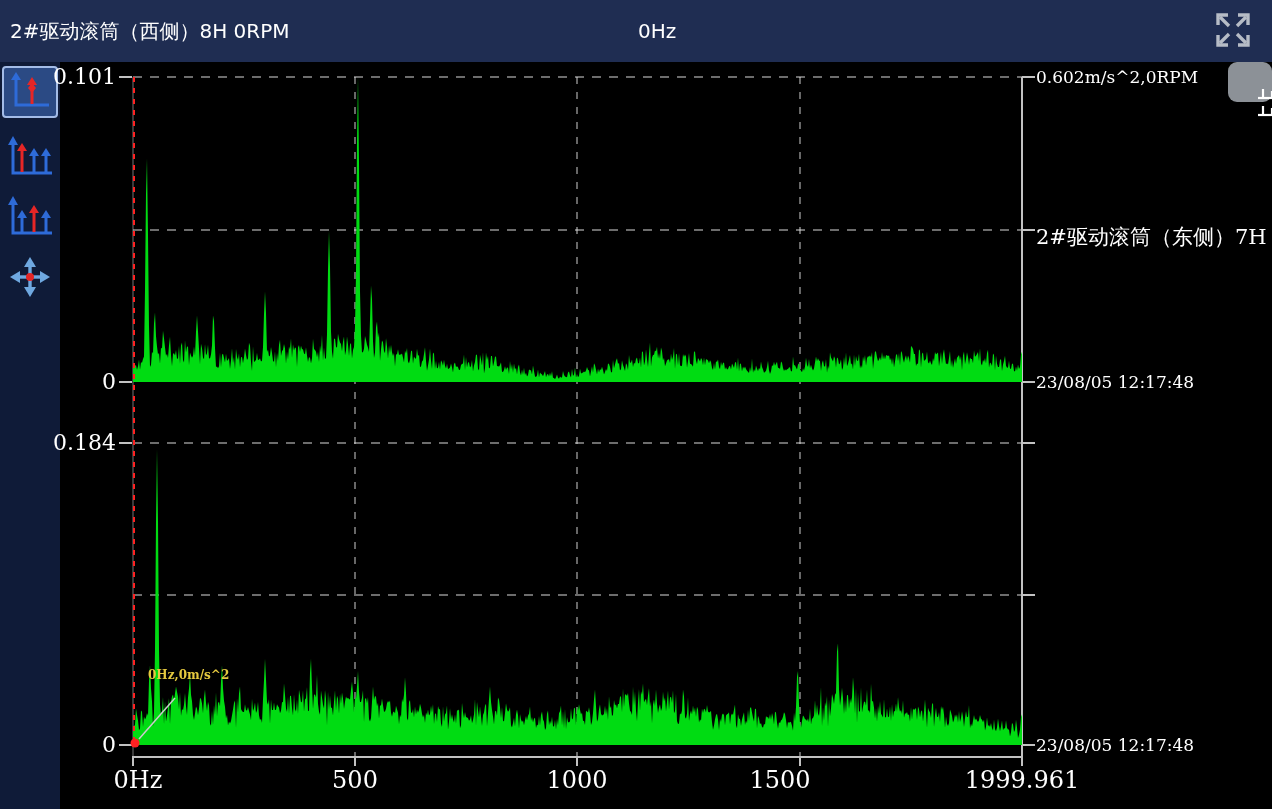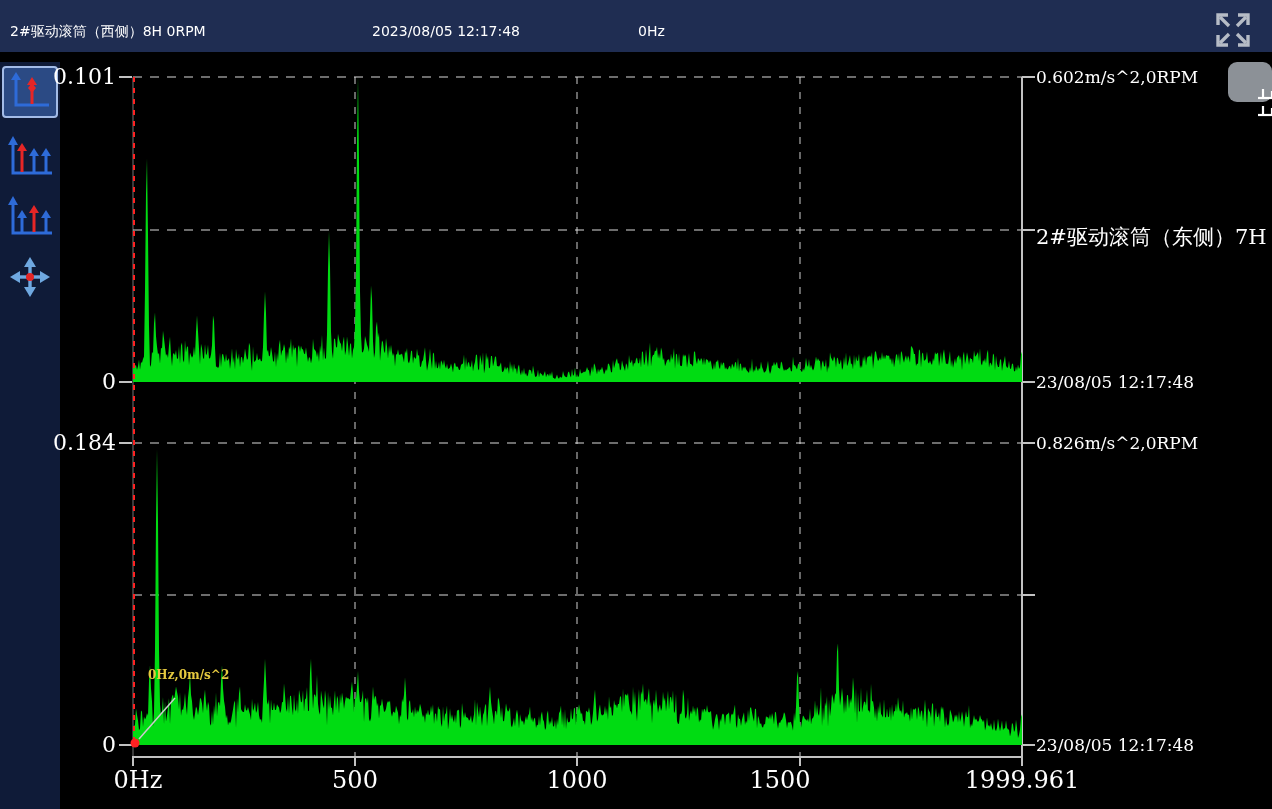--- a/index.html
+++ b/index.html
@@ -3,23 +3,23 @@
 <meta charset="utf-8">
 <style>
   html,body{margin:0;padding:0;}
   body{
     width:1272px;height:809px;position:relative;overflow:hidden;
     background:#000;
     font-family:"DejaVu Sans","Liberation Sans",sans-serif;
   }
   
   .header{
-    position:absolute;left:0;top:0;width:1272px;height:52px;
+    position:absolute;left:0;top:0;width:1272px;height:62px;
     background:var(--header_bg,#1f2d52);
-    color:#fff;font-size:14px;
+    color:#fff;font-size:20px;
   }
   .header .h-item{position:absolute;top:0;height:62px;line-height:62px;white-space:nowrap;}
   .h-title{left:10px;}
   .h-date{left:372px;}
   .h-freq{left:638px;}
   .h-val{left:700px;}
   .fullscreen-btn{
     position:absolute;left:1210px;top:8px;width:46px;height:46px;
     background:transparent;border:none;padding:0;cursor:pointer;
   }
@@ -61,21 +61,20 @@
     position:absolute;left:1168px;top:0px;width:44px;height:40px;
     background:rgba(165,170,177,0.85);border:none;border-radius:9px;
     padding:0;cursor:pointer;
   }
 </style>
 </head>
 <body>
 
 <div class="header">
   <span class="h-item h-title">2#驱动滚筒（西侧）8H 0RPM</span>
-  <span class="h-item h-date">2023/08/05 12:17:48</span>
   <span class="h-item h-freq">0Hz</span>
   <button class="fullscreen-btn">
     <span>
       <svg width="44" height="44" viewBox="0 0 44 44">
         <g stroke="#b6bcc6" stroke-width="3.4" fill="none">
           <path d="M7 17 V7 H17"></path>
             <path d="M9 9 L18 18"></path>
           <path d="M27 7 H37 V17"></path>
             <path d="M35 9 L26 18"></path>
           <path d="M7 27 V37 H17"></path>
@@ -205,21 +204,20 @@
   </svg>
 
   <div class="axis-label yl" style="top:2px">0.101</div>
   <div class="axis-label yl" style="top:307px">0</div>
   <div class="axis-label yl" style="top:368px">0.184</div>
   <div class="axis-label yl" style="top:670px">0</div>
 
   <div class="axis-label rl" style="top:2px">0.602m/s^2,0RPM</div>
   <div class="axis-label rl cn" style="top:162px">2#驱动滚筒（东侧）7H</div>
   <div class="axis-label rl" style="top:307px">23/08/05 12:17:48</div>
-  <div class="axis-label rl" style="top:368px">0.826m/s^2,0RPM</div>
   <div class="axis-label rl" style="top:670px">23/08/05 12:17:48</div>
 
   <div class="axis-label xl" style="left:78px">0Hz</div>
   <div class="axis-label xl" style="left:295px">500</div>
   <div class="axis-label xl" style="left:517px">1000</div>
   <div class="axis-label xl" style="left:720px">1500</div>
   <div class="axis-label xl" style="left:962px">1999.961</div>
 
   <div class="annot">0Hz,0m/s^2</div>
 

